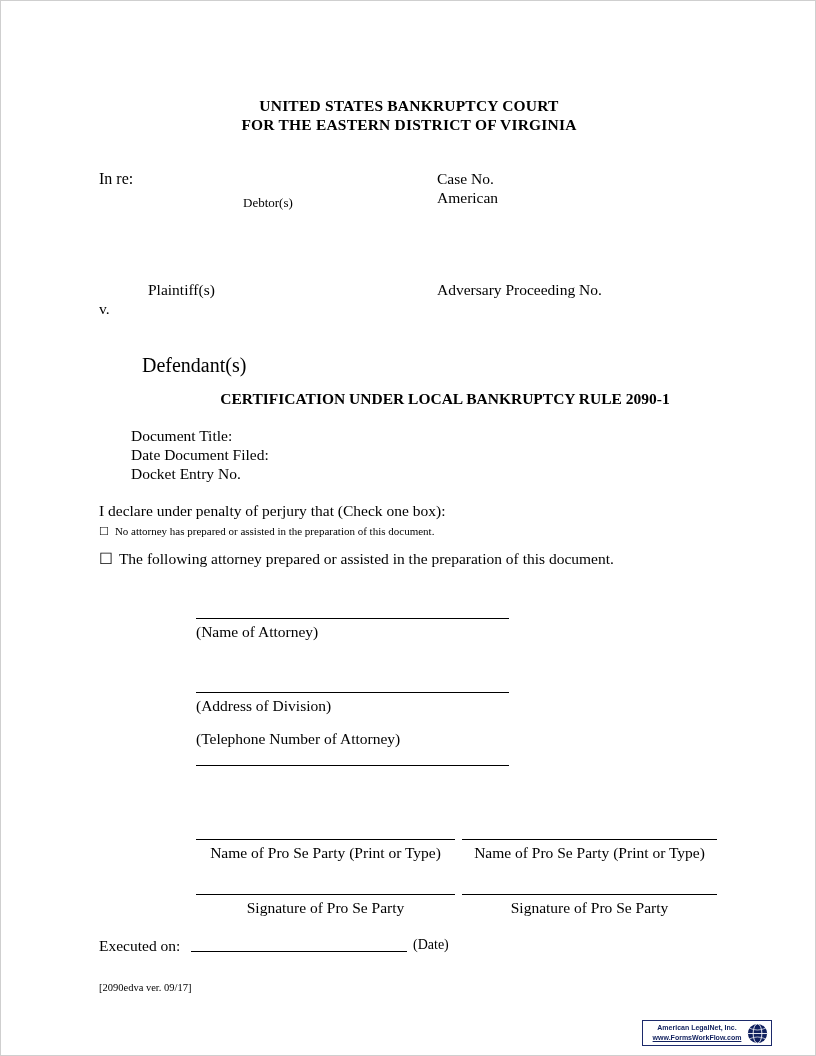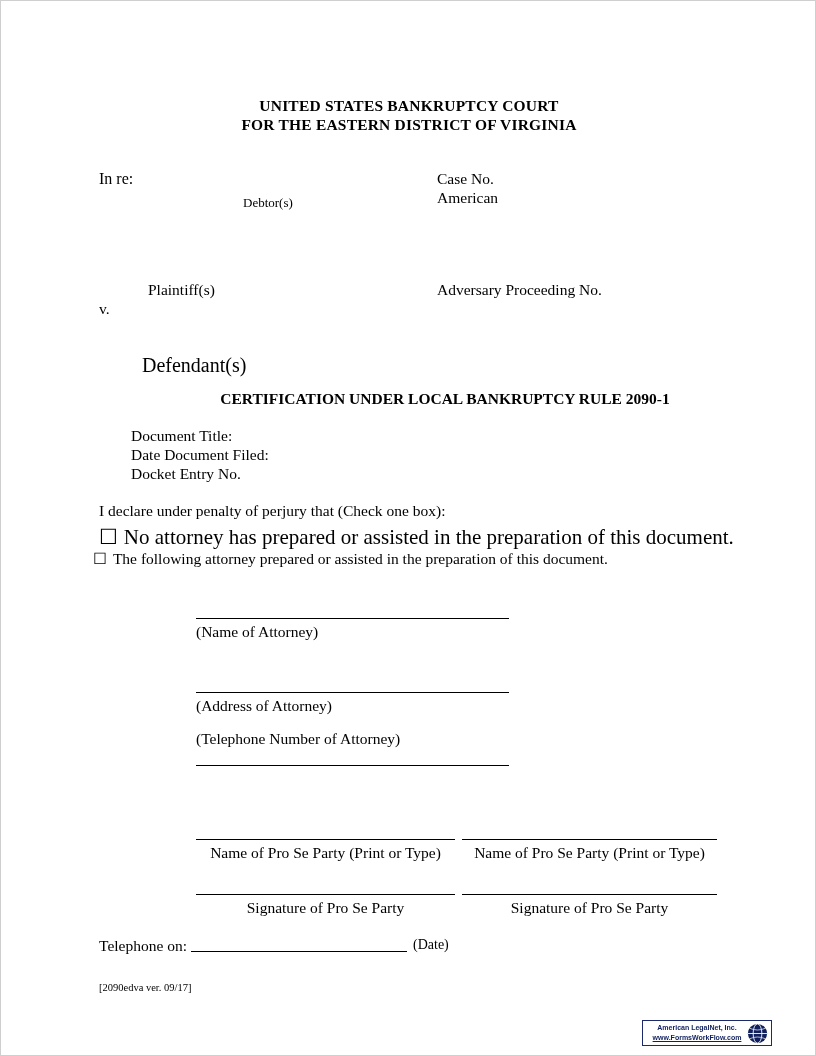--- a/index.html
+++ b/index.html
@@ -73,22 +73,22 @@
     padding-left: 36px;
   }
 
   
   .field-line { left: 98px; font-size: 15.5px; margin-left: 32px; }
   .f1 { top: 426px; }
   .f2 { top: 445px; }
   .f3 { top: 464px; }
 
   .declare { left: 98px; top: 501px; font-size: 15.5px; }
-  .opt1 { left: 98px; top: 524px; font-size: 21px; }
-  .opt2 { left: 92px; top: 549px; font-size: 15.5px; }
+  .opt1 { left: 98px; top: 524px; font-size: 11px; }
+  .opt2 { left: 98px; top: 549px; font-size: 15.5px; }
   .box { margin-right: 6px; }
 
   
   .sig-rule {
     border-bottom: 1px solid #000;
     height: 0;
   }
   .atty-rule { left: 195px; width: 313px; }
   .ar1 { top: 617px; }
   .ar2 { top: 691px; }
@@ -186,36 +186,36 @@
     <span class="box">☐</span><span>No attorney has prepared or assisted in the preparation of this document.</span>
   </div>
   <div class="abs opt2">
     <span class="box">☐</span><span>The following attorney prepared or assisted in the preparation of this document.</span>
   </div>
 
   <div class="abs sig-rule atty-rule ar1"></div>
   <div class="abs atty-label al1">(Name of Attorney)</div>
 
   <div class="abs sig-rule atty-rule ar2"></div>
-  <div class="abs atty-label al2">(Address of Attorney)</div>
+  <div class="abs atty-label al2">(Address of Division)</div>
 
   <div class="abs sig-rule atty-rule ar3"></div>
   <div class="abs atty-label al3">(Telephone Number of Attorney)</div>
 
   <div class="abs sig-rule prose-rule-left pr-top"></div>
   <div class="abs sig-rule prose-rule-right pr-top"></div>
   <div class="abs prose-label-left pl-top">Name of Pro Se Party (Print or Type)</div>
   <div class="abs prose-label-right pl-top">Name of Pro Se Party (Print or Type)</div>
 
   <div class="abs sig-rule prose-rule-left pr-bottom"></div>
   <div class="abs sig-rule prose-rule-right pr-bottom"></div>
   <div class="abs prose-label-left pl-bottom">Signature of Pro Se Party</div>
   <div class="abs prose-label-right pl-bottom">Signature of Pro Se Party</div>
 
-  <div class="abs executed">Telephone on:</div>
+  <div class="abs executed">Executed on:</div>
   <div class="abs sig-rule exec-rule"></div>
   <div class="abs date-label">(Date)</div>
 
   <div class="abs form-id">[2090edva ver. 09/17]</div>
 
   <div class="abs stamp">
     <div class="stamp-text">
       <span>American LegalNet, Inc.</span>
       <span class="stamp-url">www.FormsWorkFlow.com</span>
     </div>

